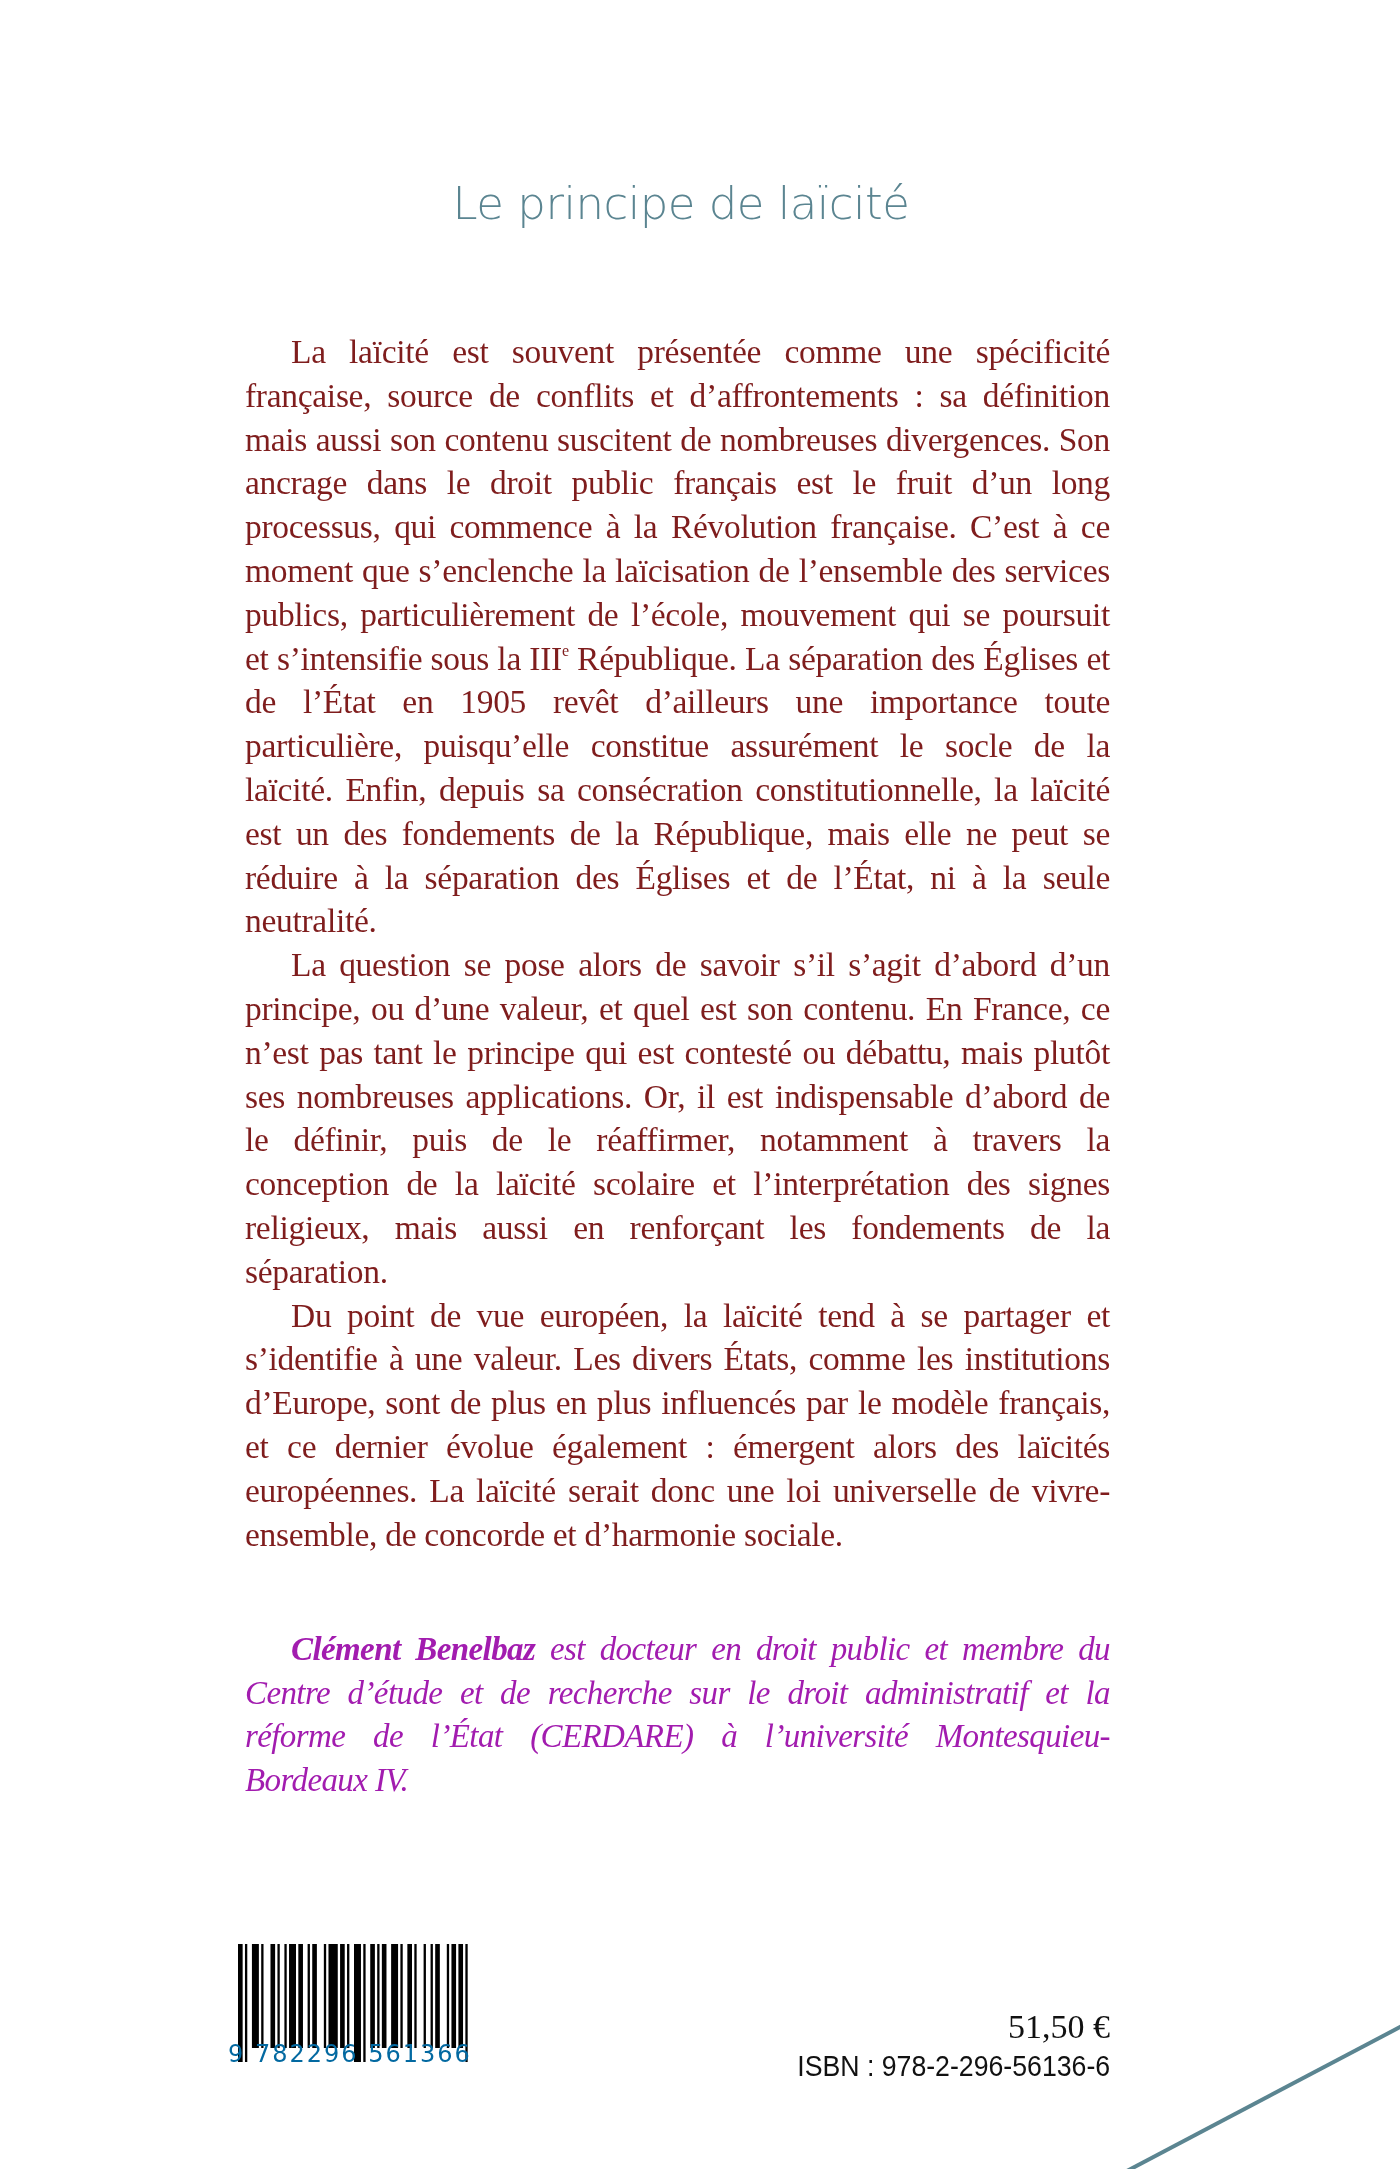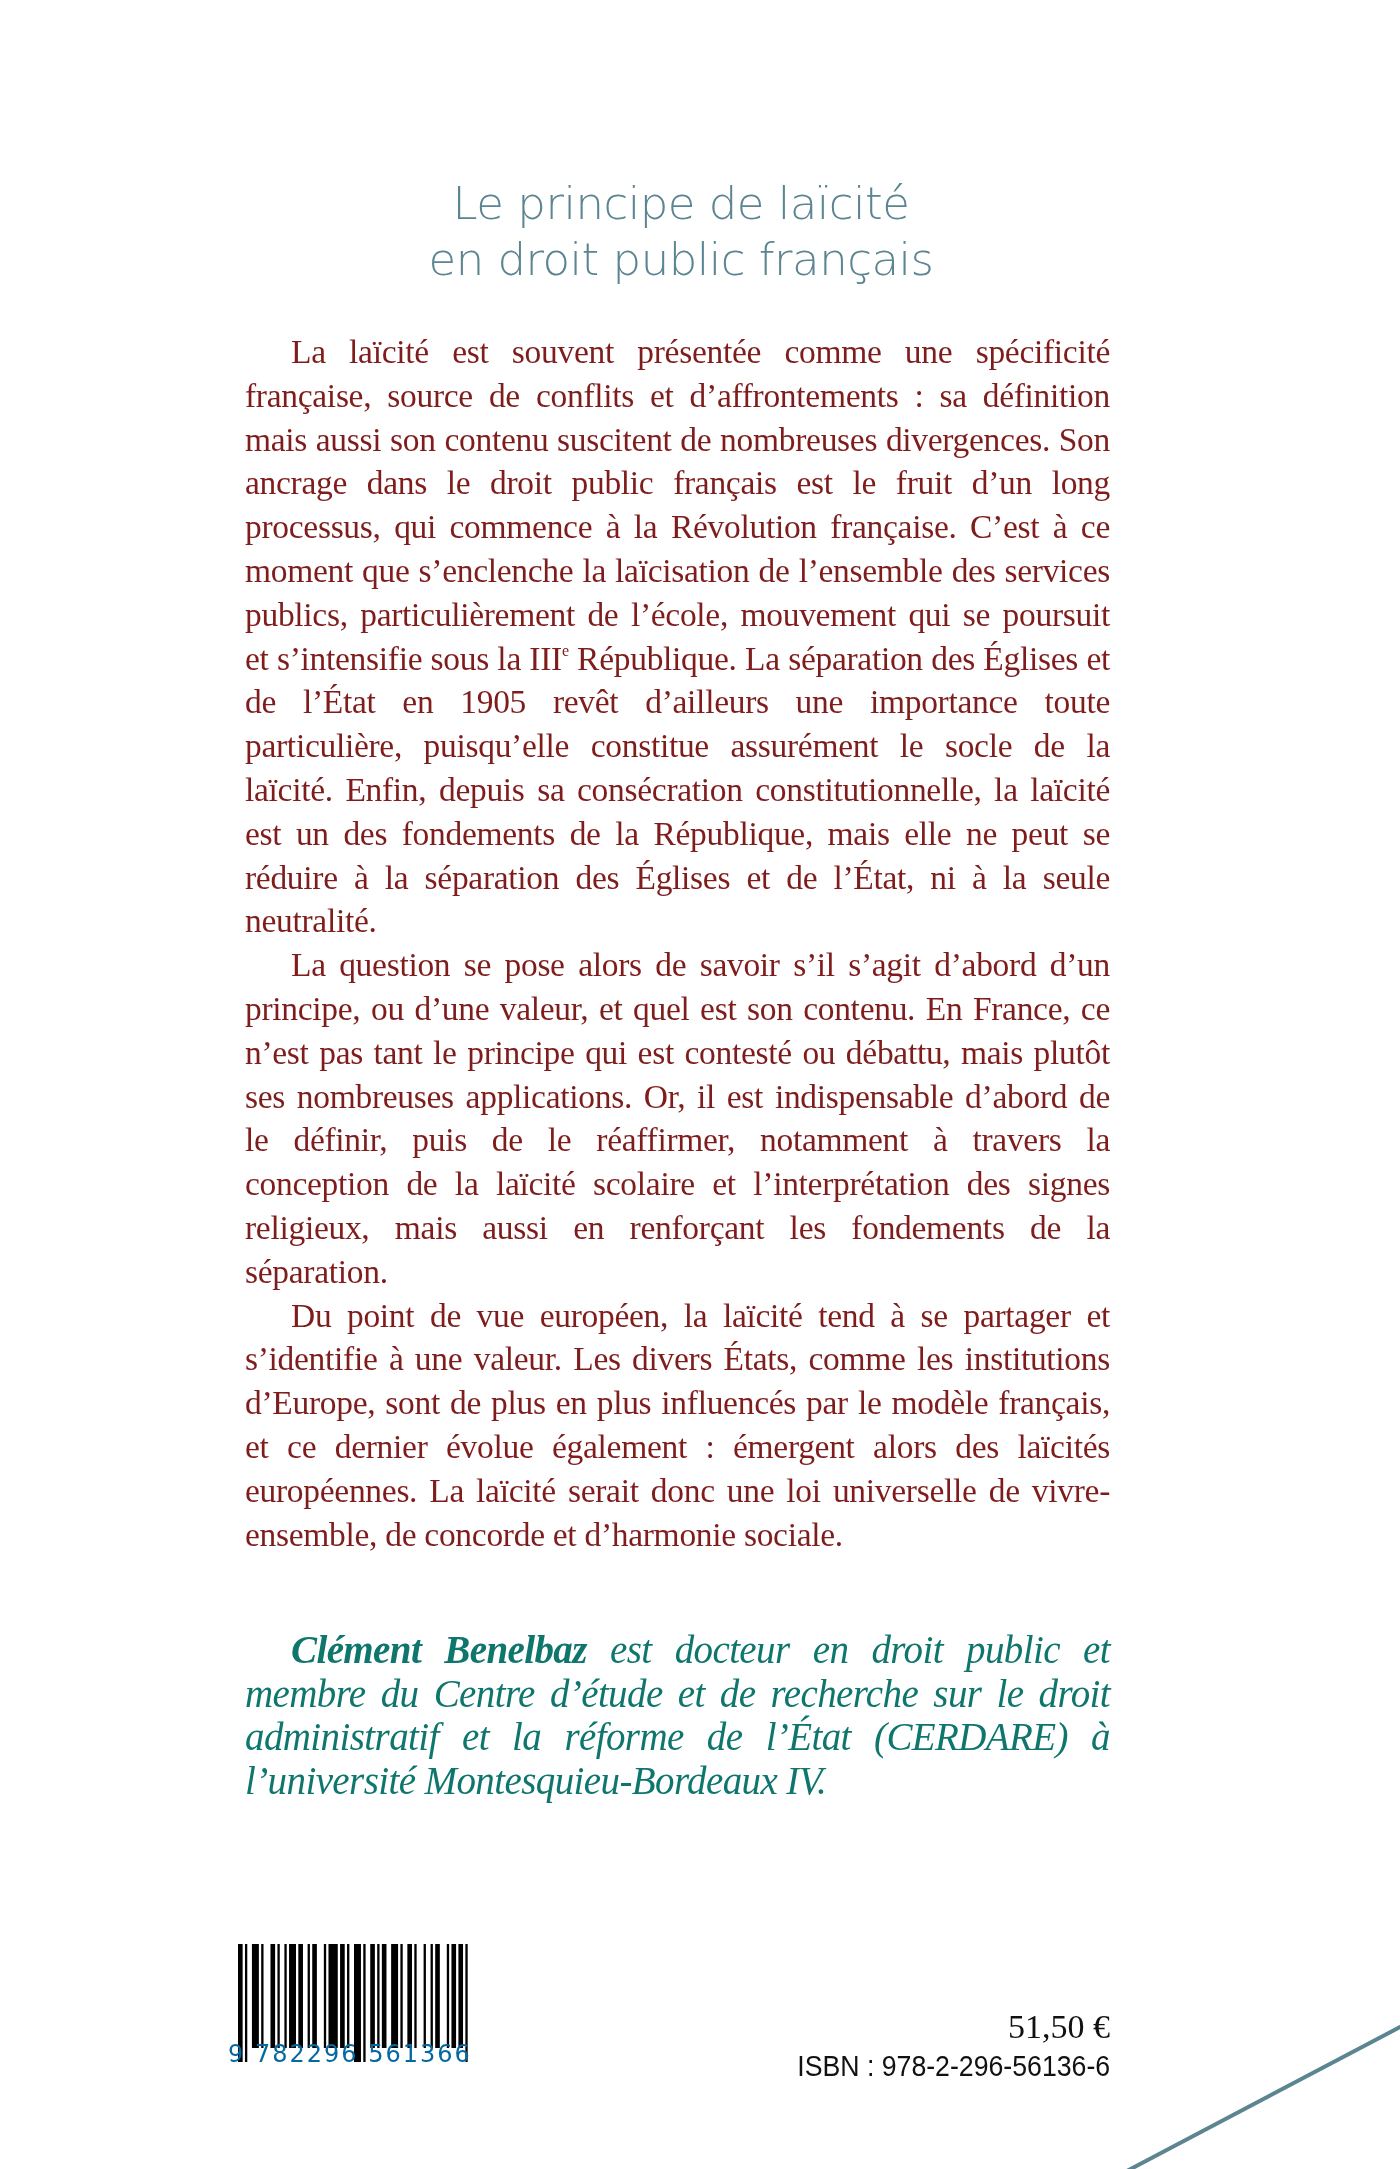--- a/index.html
+++ b/index.html
@@ -17,21 +17,21 @@
   .body-text {
     position: absolute; left: 245px; width: 865px; top: 330px;
     font-family: "Liberation Serif", serif; font-size: 33.5px; line-height: 43.8px;
     color: #7f1d1d; text-align: justify; letter-spacing: -0.3px;
   }
   .body-text p { margin: 0; text-indent: 46px; }
   .body-text sup { font-size: 16px; vertical-align: 14px; line-height: 0; }
   .bio {
     position: absolute; left: 245px; width: 865px; top: 1628px;
     font-family: "Liberation Serif", serif; font-style: italic;
-    font-size: 39px; line-height: 43.5px; color: #0f766e; text-align: justify;
+    font-size: 33px; line-height: 43.5px; color: #a21caf; text-align: justify;
     letter-spacing: -0.6px;
   }
   .bio p { margin: 0; text-indent: 46px; }
   .bio b { font-weight: bold; }
   .barcode {
     position: absolute; left: 238px; top: 1944px; width: 232px; height: 118px;
   }
   .barcode-digits {
     position: absolute; left: 228px; top: 2040px; width: 250px;
     font-family: "DejaVu Sans", sans-serif; font-size: 24px; letter-spacing: 2px;
@@ -46,21 +46,20 @@
     font-family: "Liberation Sans", sans-serif; font-size: 29px; color: #111;
     transform: scaleX(0.92); transform-origin: right center;
   }
   .diag { position: absolute; left: 0; top: 0; width: 1400px; height: 2169px; pointer-events: none; }
 </style>
 </head>
 <body>
 
 <div class="title">
   <div>Le principe de laïcité</div>
-  <div>en droit public français</div>
 </div>
 
 <div class="body-text">
   <p><span>La laïcité est souvent présentée comme une spécificité française, source de conflits et d’affrontements : sa définition mais aussi son contenu suscitent de nombreuses divergences. Son ancrage dans le droit public français est le fruit d’un long processus, qui commence à la Révolution française. C’est à ce moment que s’enclenche la laïcisation de l’ensemble des services publics, particulièrement de l’école, mouvement qui se poursuit et s’intensifie sous la</span> <span>III</span><sup>e</sup><span> République. La séparation des Églises et de l’État en 1905 revêt d’ailleurs une importance toute particulière, puisqu’elle constitue assurément le socle de la laïcité. Enfin, depuis sa consécration constitutionnelle, la laïcité est un des fondements de la République, mais elle ne peut se réduire à la séparation des Églises et de l’État, ni à la seule neutralité.</span></p>
   <p>La question se pose alors de savoir s’il s’agit d’abord d’un principe, ou d’une valeur, et quel est son contenu. En France, ce n’est pas tant le principe qui est contesté ou débattu, mais plutôt ses nombreuses applications. Or, il est indispensable d’abord de le définir, puis de le réaffirmer, notamment à travers la conception de la laïcité scolaire et l’interprétation des signes religieux, mais aussi en renforçant les fondements de la séparation.</p>
   <p>Du point de vue européen, la laïcité tend à se partager et s’identifie à une valeur. Les divers États, comme les institutions d’Europe, sont de plus en plus influencés par le modèle français, et ce dernier évolue également : émergent alors des laïcités européennes. La laïcité serait donc une loi universelle de vivre-ensemble, de concorde et d’harmonie sociale.</p>
 </div>
 
 <div class="bio">
   <p><b>Clément Benelbaz</b><span> est docteur en droit public et membre du Centre d’étude et de recherche sur le droit administratif et la réforme de l’État (CERDARE) à l’université Montesquieu-Bordeaux IV.</span></p>

